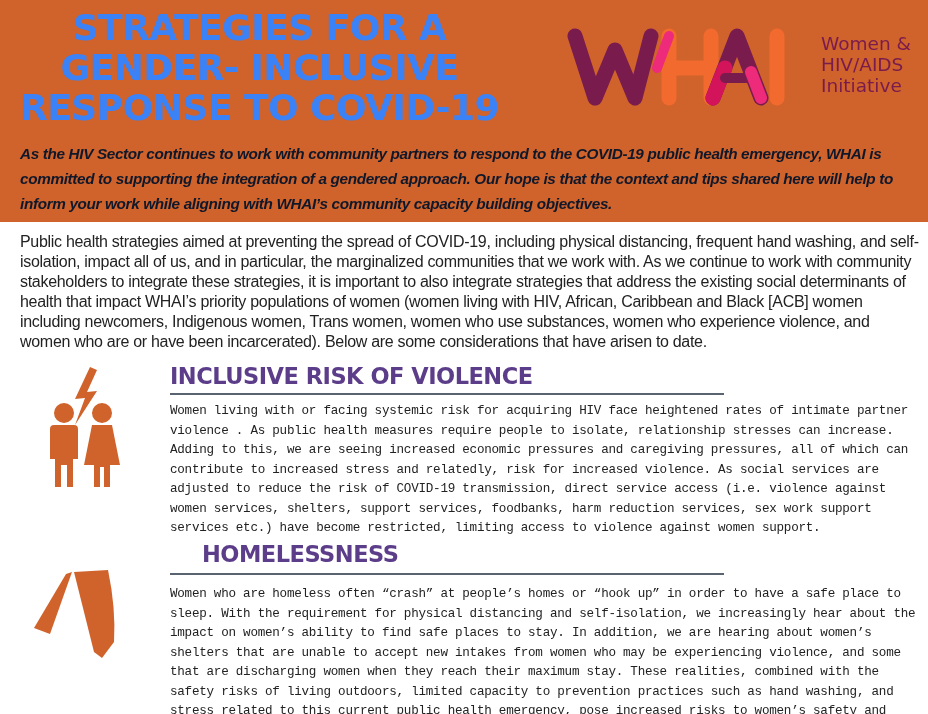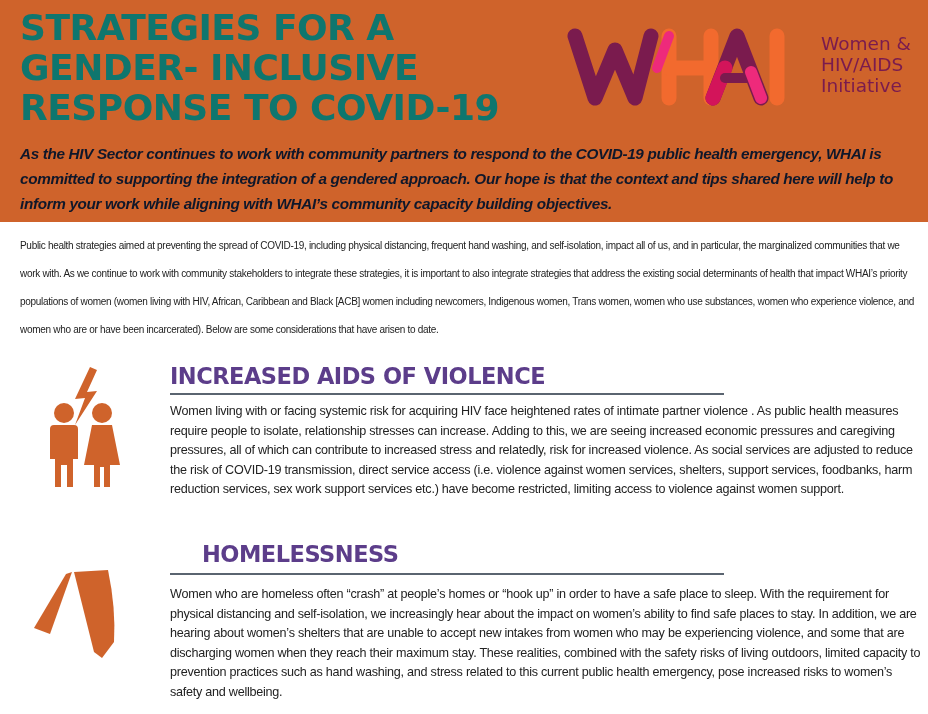--- a/index.html
+++ b/index.html
@@ -5,51 +5,52 @@
     * { margin: 0; padding: 0; box-sizing: border-box; }
     html, body { width: 928px; height: 714px; overflow: hidden; background: #ffffff; }
     body { font-family: "Liberation Sans", sans-serif; color: #222; position: relative; }
 
     .banner {
       position: absolute; left: 0; top: 0; width: 928px; height: 222px;
       background: #cf632b;
     }
     .title {
       position: absolute; left: 20px; top: 8px;
-      color: #0f766e; font-family: "DejaVu Sans", sans-serif; font-weight: bold;
+      color: #3b82f6; font-family: "DejaVu Sans", sans-serif; font-weight: bold;
       font-size: 36px; line-height: 40px; letter-spacing: -0.5px;
       white-space: pre-line;
+      text-align: center;
     }
     .intro {
       position: absolute; left: 20px; top: 141px; width: 900px;
       color: #0f172a; font-style: italic; font-weight: bold;
       font-size: 15.3px; line-height: 25px; letter-spacing: -0.35px;
     }
 
     .logo { position: absolute; left: 565px; top: 28px; width: 340px; height: 80px; }
     .logo-text {
       position: absolute; left: 786px; top: 33px;
       color: #7a1b4e; font-family: "DejaVu Sans", sans-serif;
       font-size: 18.5px; line-height: 21px; white-space: pre-line; padding-left: 35px;
     }
 
     .body-para {
       position: absolute; left: 20px; top: 232px; width: 900px;
-      font-size: 10px; line-height: 28px; letter-spacing: -0.3px; color: #222;
+      font-size: 16px; line-height: 20px; letter-spacing: -0.3px; color: #222;
     }
 
     .section-title {
       position: absolute; left: 170px;
       color: #5c3d8a; font-family: "DejaVu Sans", sans-serif; font-weight: bold;
       font-size: 22.5px; letter-spacing: -0.5px; line-height: 28px;
     }
     .rule { position: absolute; left: 170px; width: 554px; height: 2px; background: #5a6470; }
     .section-body {
       position: absolute; left: 170px; width: 752px;
-      font-size: 12.6px; line-height: 19.5px; letter-spacing: -0.25px; color: #222;
+      font-size: 12.6px; line-height: 19.5px; letter-spacing: -0.25px; color: #222; font-family: Liberation Mono, monospace;
     }
 
     .icon { position: absolute; }
   </style>
 </head>
 <body>
 
 <div class="banner"></div>
 <h1 class="title">STRATEGIES FOR A
 GENDER- INCLUSIVE
@@ -83,21 +84,21 @@
 
 <svg class="icon" style="left:42px; top:367px;" width="80" height="120" viewBox="0 0 80 120">
   <g fill="#cf632b">
     <polygon points="48,0 33,32 43,31 33,58 55,24 45,25 55,3"></polygon>
     <circle cx="22" cy="46" r="10"></circle>
     <path d="M8,62 Q8,58 12,58 L32,58 Q36,58 36,62 L36,92 L31,92 L31,120 L25,120 L25,98 L19,98 L19,120 L13,120 L13,92 L8,92 Z"></path>
     <circle cx="60" cy="46" r="10"></circle>
     <path d="M50,58 L70,58 L78,98 L68,98 L68,120 L62,120 L62,100 L58,100 L58,120 L52,120 L52,98 L42,98 Z"></path>
   </g>
 </svg>
-<h2 class="section-title" style="top:362px;">INCREASED AIDS OF VIOLENCE</h2>
+<h2 class="section-title" style="top:362px;">INCLUSIVE RISK OF VIOLENCE</h2>
 <div class="rule" style="top:393px;"></div>
 <p class="section-body" style="top:402px;">Women living with or facing systemic risk for acquiring HIV face heightened rates of intimate partner violence .  As public health measures require people to isolate, relationship stresses can increase.  Adding to this, we are seeing increased economic pressures and caregiving pressures, all of which can contribute to increased stress and relatedly, risk for increased violence.  As social services are adjusted to reduce the risk of COVID-19 transmission, direct service access (i.e. violence against women services, shelters, support services, foodbanks, harm reduction services, sex work support services etc.) have become restricted, limiting access to violence against women support.</p>
 
 <svg class="icon" style="left:30px; top:568px;" width="90" height="95" viewBox="0 0 90 95">
   <g fill="#cf632b">
     <path d="M36,6 L42,4 L20,66 L4,60 Z"></path>
     <path d="M44,4 L78,2 Q86,40 84,74 L72,90 L64,84 Z"></path>
   </g>
 </svg>
 <h2 class="section-title" style="top:540px;margin-left:32px;">HOMELESSNESS</h2>

